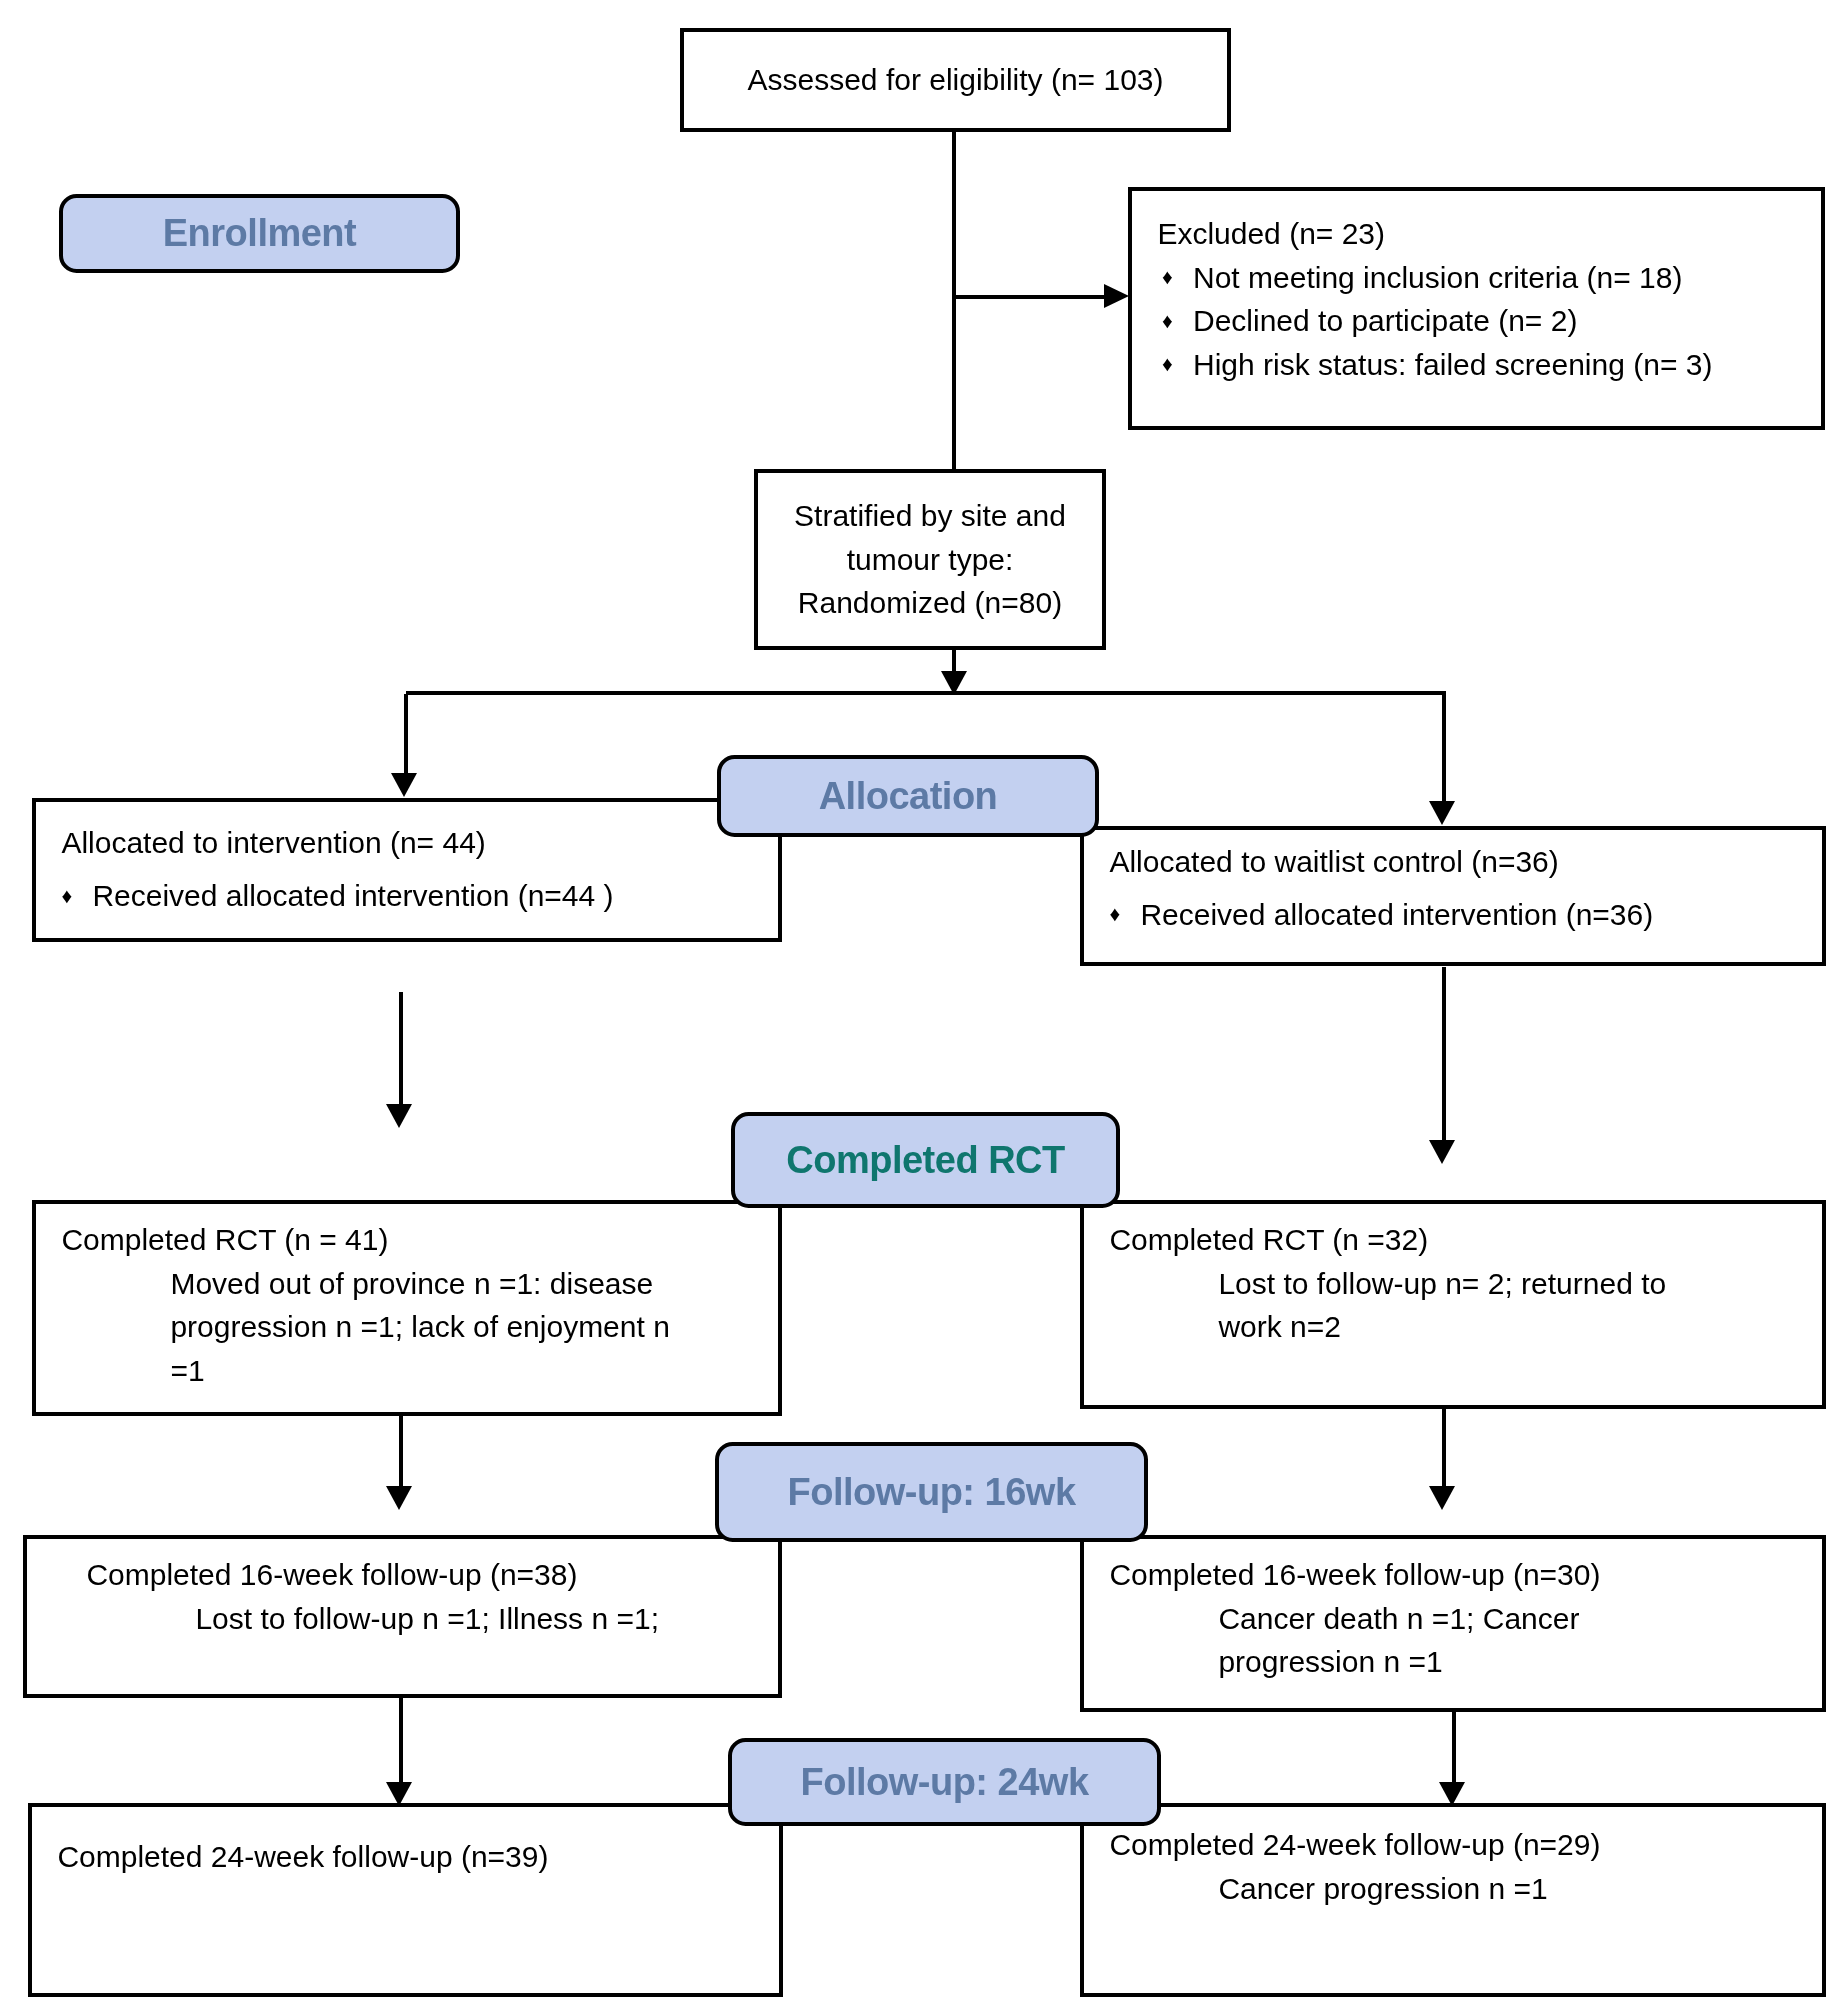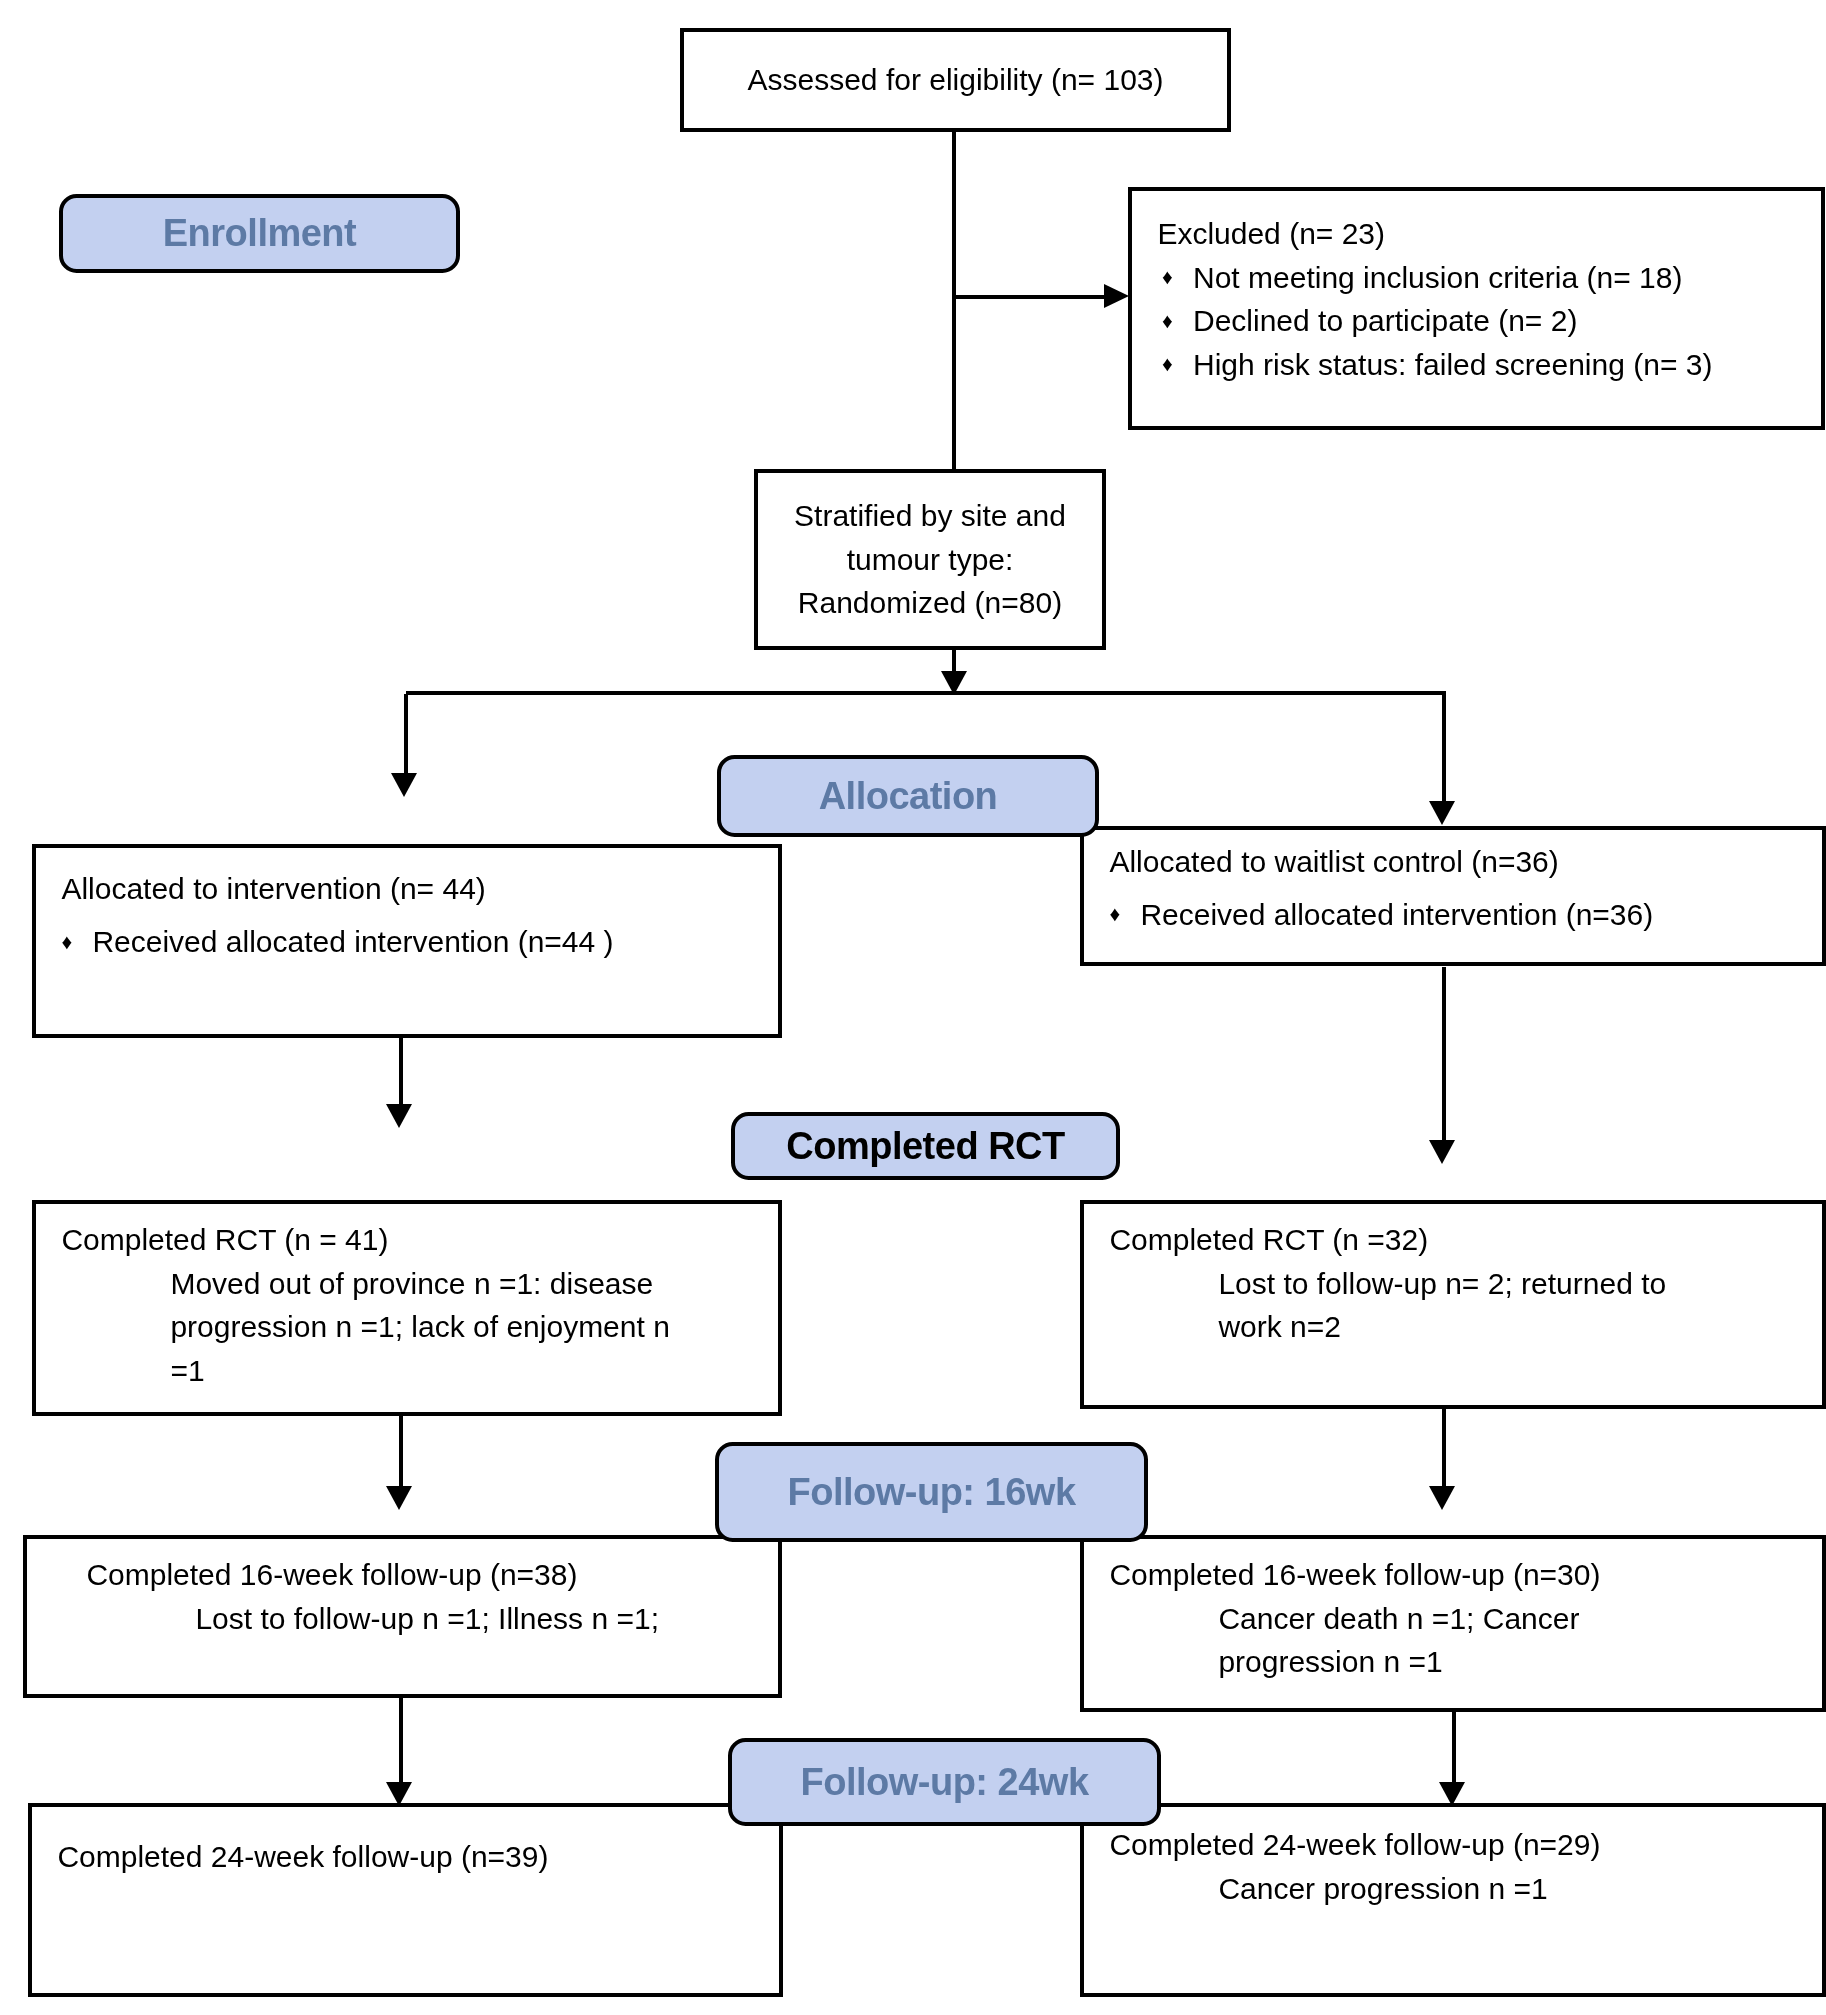--- a/index.html
+++ b/index.html
@@ -111,41 +111,41 @@
   <div class="box center-box" style="left:754px;top:469px;width:352px;height:181px;">
     <div>Stratified by site and</div>
     <div>tumour type:</div>
     <div>Randomized (n=80)</div>
   </div>
 
   <div class="stage-label" style="left:717px;top:755px;width:382px;height:82px;background:#c3d0f0;color:#5d7aa5;">
     <span>Allocation</span>
   </div>
 
-  <div class="box" style="left:32px;top:844px;width:750px;height:194px;">
+  <div class="box" style="left:32px;top:798px;width:750px;height:144px;">
     <div class="inner" style="padding-top:19.4px;">
       <div>Allocated to intervention (n= 44)</div>
       <div class="bullet-row alloc-bullet">
         <span class="diamond">♦</span>
         <span>Received allocated intervention (n=44 )</span>
       </div>
     </div>
   </div>
 
   <div class="box" style="left:1080px;top:826px;width:746px;height:140px;">
     <div class="inner" style="padding-top:10.2px;">
       <div>Allocated to waitlist control (n=36)</div>
       <div class="bullet-row alloc-bullet">
         <span class="diamond">♦</span>
         <span>Received allocated intervention (n=36)</span>
       </div>
     </div>
   </div>
 
-  <div class="stage-label" style="left:731px;top:1112px;width:389px;height:68px;background:#c3d0f0;color:#000000;text-align:right;">
+  <div class="stage-label" style="left:731px;top:1112px;width:389px;height:96px;background:#c3d0f0;color:#0f766e;text-align:right;">
     <span>Completed RCT</span>
   </div>
 
   <div class="box" style="left:32px;top:1200px;width:750px;height:216px;">
     <div class="inner">
       <div>Completed RCT (n = 41)</div>
       <div class="details">
         <div>Moved out of province n =1: disease</div>
         <div>progression n =1; lack of enjoyment n</div>
         <div>=1</div>

